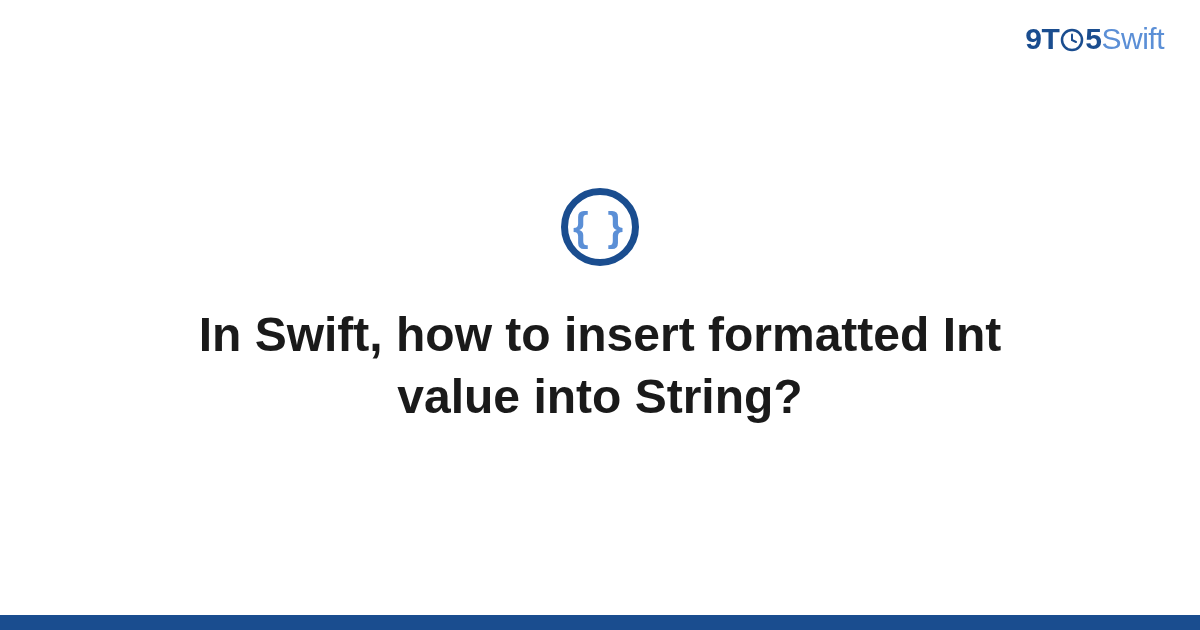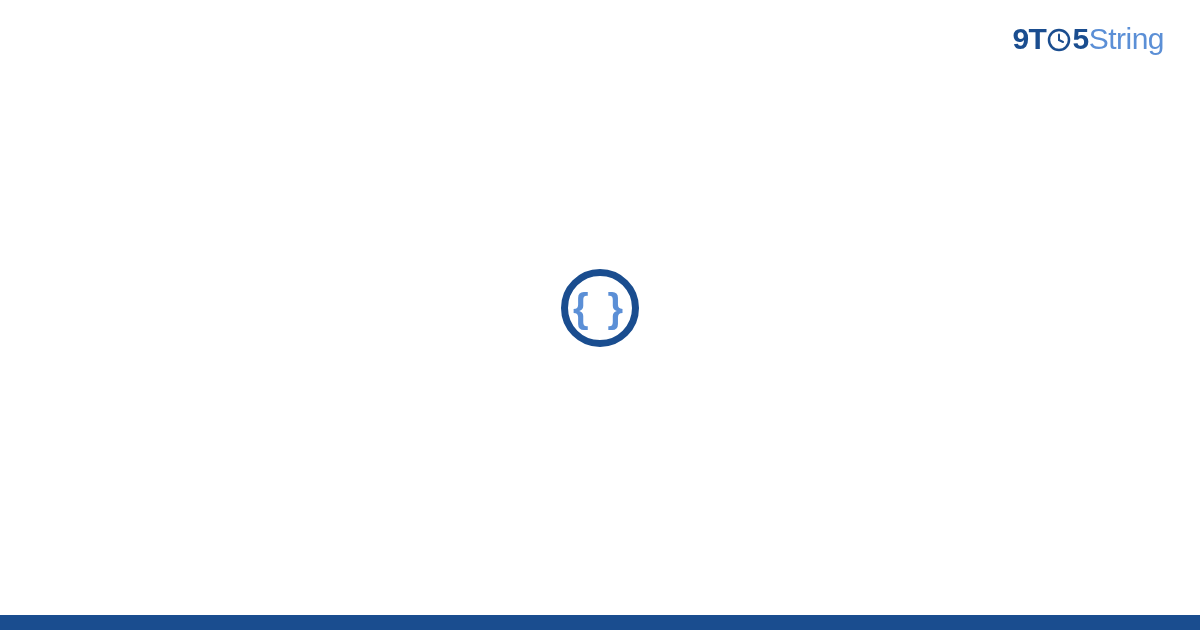--- a/index.html
+++ b/index.html
@@ -96,22 +96,23 @@
 </head>
 <body>
 
 <div class="logo">
   <span class="nine">9</span><span class="t">T</span><span class="clock">
       <svg width="24" height="24" viewBox="0 0 24 24">
         <circle cx="12" cy="12" r="10" fill="none" stroke="#1a4d8f" stroke-width="2.5"></circle>
         <line x1="12" y1="12" x2="12" y2="6.5" stroke="#1a4d8f" stroke-width="2" stroke-linecap="round"></line>
         <line x1="12" y1="12" x2="16" y2="14" stroke="#1a4d8f" stroke-width="2" stroke-linecap="round"></line>
       </svg>
-    </span><span class="five">5</span><span class="answer">String</span>
+    </span><span class="five">5</span><span class="answer">Swift</span>
 </div>
 
 <div class="content">
   <div class="icon-circle">
     <span class="braces">{ }</span>
   </div>
+  <h1 class="title">In Swift, how to insert formatted Int value into String?</h1>
 </div>
 
 <div class="footer-bar"></div>
 
 </body></html>

